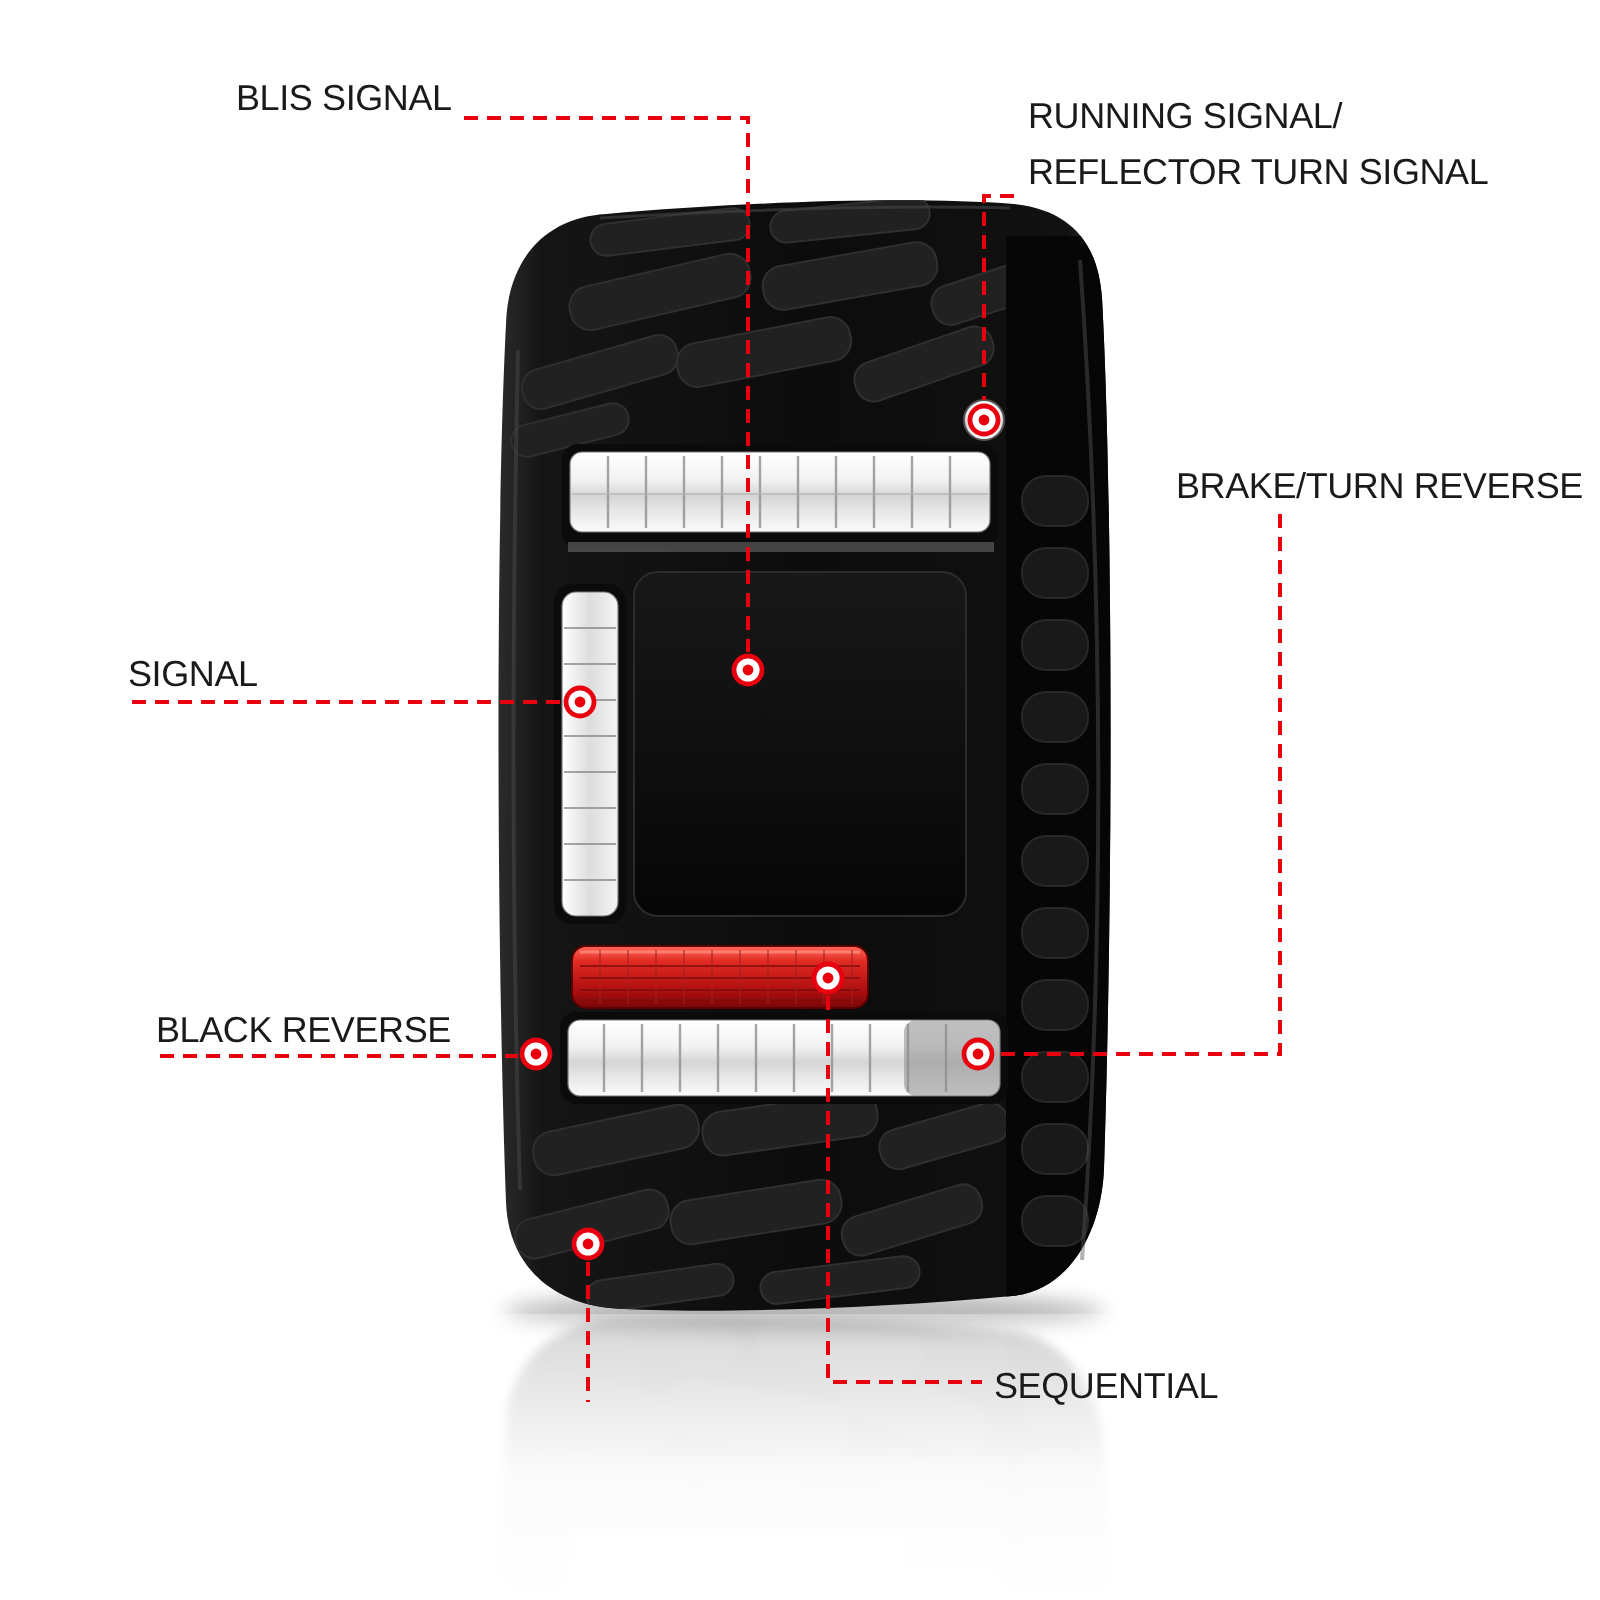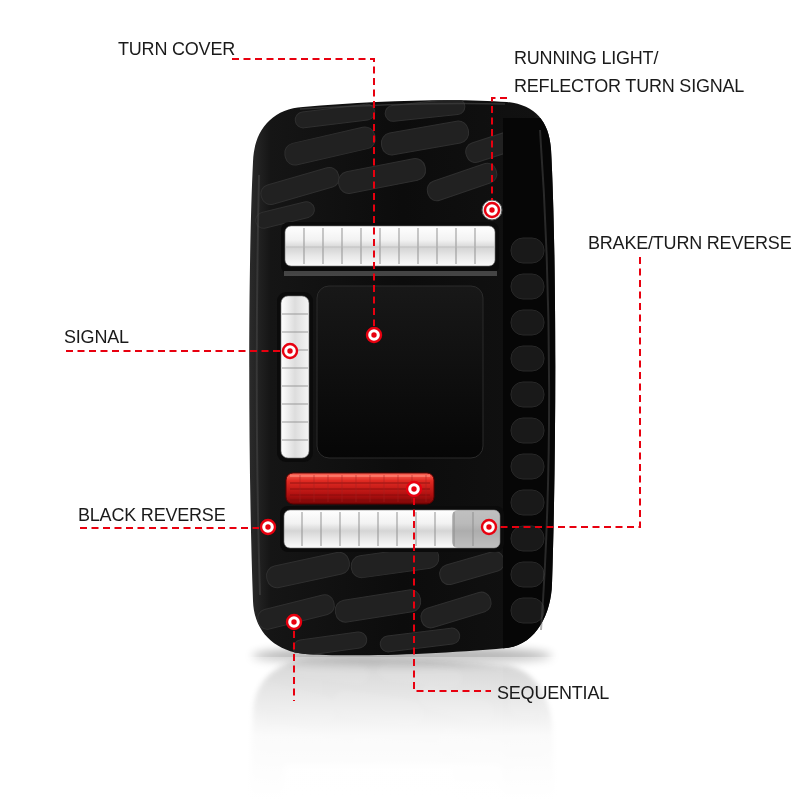--- a/index.html
+++ b/index.html
@@ -247,24 +247,24 @@
         <circle cx="294" cy="622" r="7" fill="#ffffff" stroke="#e8000f" stroke-width="2.4"></circle>
         <circle cx="294" cy="622" r="2.7" fill="#e8000f"></circle>
       </g>
       <g>
         <circle cx="414" cy="489" r="7" fill="#ffffff" stroke="#e8000f" stroke-width="2.4"></circle>
         <circle cx="414" cy="489" r="2.7" fill="#e8000f"></circle>
       </g>
     </g>
   </svg>
 
-  <div class="label" style="left:118px; top:39px">TURN COVER</div>
+  <div class="label" style="left:118px; top:39px">BLIS SIGNAL</div>
 
   <div class="label two-line" style="left:514px; top:44px">
-    <div>RUNNING LIGHT/</div>
+    <div>RUNNING SIGNAL/</div>
     <div>REFLECTOR TURN SIGNAL</div>
   </div>
 
   <div class="label" style="left:588px; top:233px">BRAKE/TURN REVERSE</div>
 
   <div class="label" style="left:64px; top:327px">SIGNAL</div>
 
   <div class="label" style="left:78px; top:505px">BLACK REVERSE</div>
 
 

